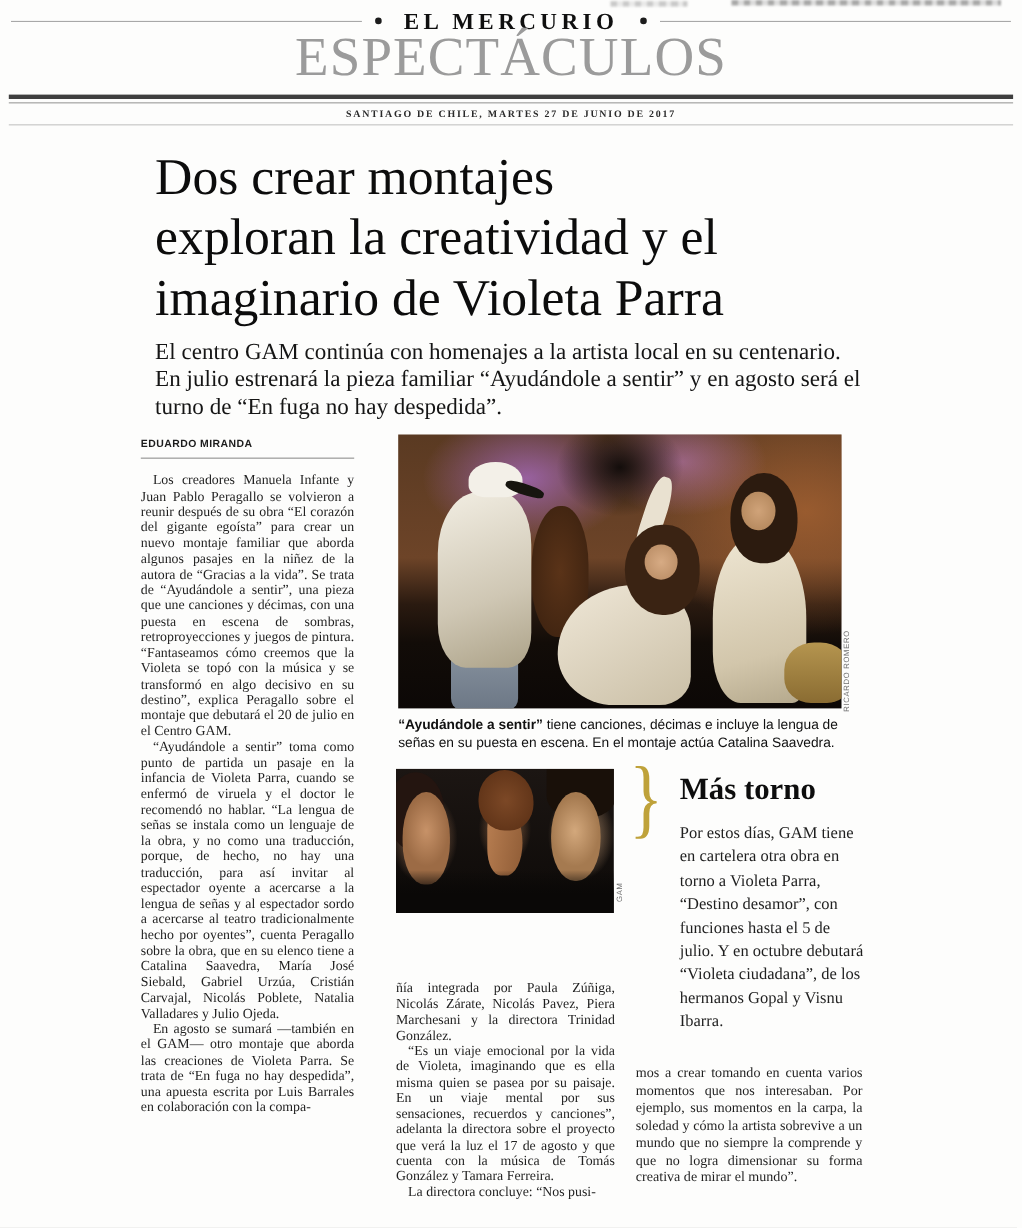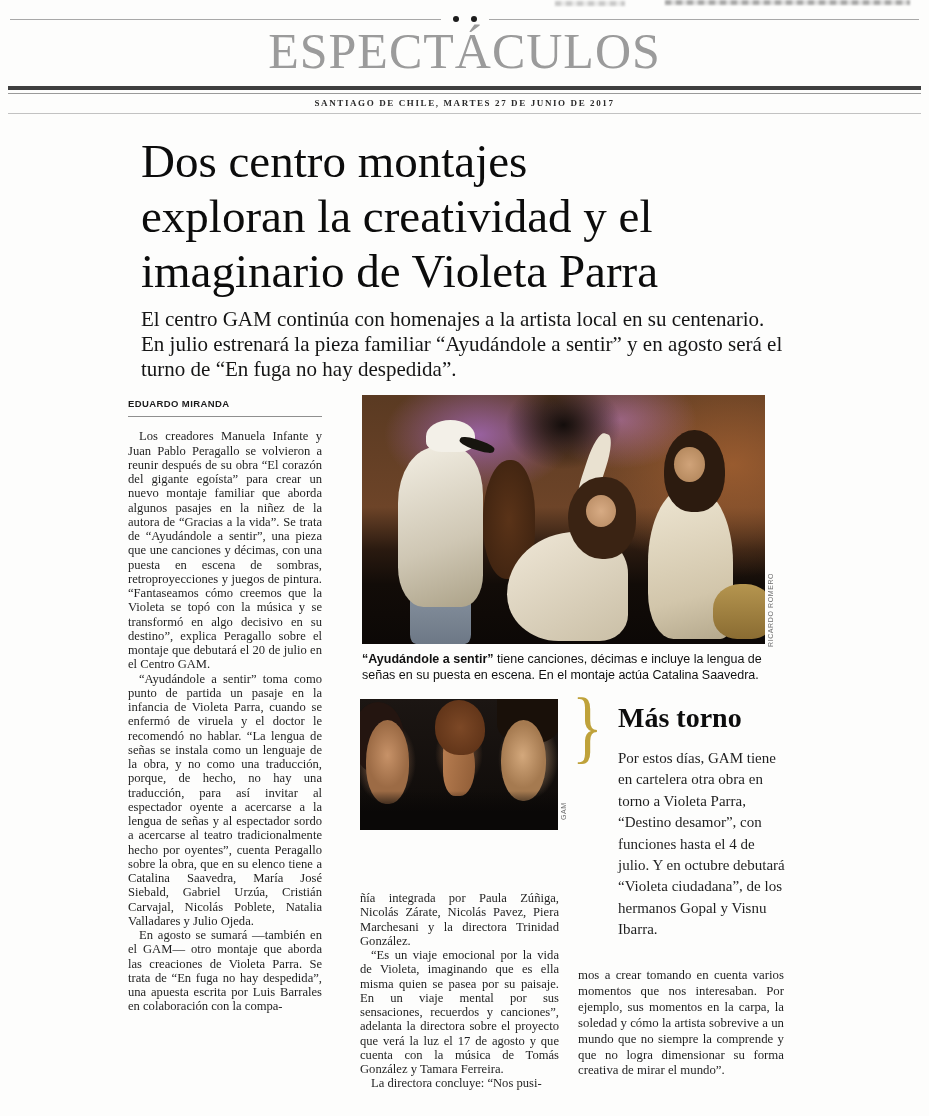--- a/index.html
+++ b/index.html
@@ -129,30 +129,31 @@
 <body>
 
 <div class="page">
 
   <div class="artifact a1"></div>
   <div class="artifact a2"></div>
 
   <div class="brand-row">
     <span class="brand-rule"></span>
     <span class="brand-dot"></span>
+    <span class="brand">EL MERCURIO</span>
     <span class="brand-dot"></span>
     <span class="brand-rule"></span>
   </div>
   <div class="section-title">ESPECTÁCULOS</div>
   <div class="double-rule"></div>
   <div class="dateline">SANTIAGO DE CHILE, MARTES 27 DE JUNIO DE 2017</div>
   <div class="rule-thin"></div>
 
   <h1 class="headline" style="margin:0">
-    <div>Dos centro montajes</div>
+    <div>Dos crear montajes</div>
     <div>exploran la creatividad y el</div>
     <div>imaginario de Violeta Parra</div>
   </h1>
   <div class="subhead">El centro GAM continúa con homenajes a la artista local en su centenario. En julio estrenará la pieza familiar “Ayudándole a sentir” y en agosto será el turno de “En fuga no hay despedida”.</div>
 
   <div class="col col1">
     <div class="byline">EDUARDO MIRANDA</div>
     <p>Los creadores Manuela Infante y Juan Pablo Peragallo se volvieron a reunir después de su obra “El corazón del gigante egoísta” para crear un nuevo montaje familiar que aborda algunos pasajes en la niñez de la autora de “Gracias a la vida”. Se trata de “Ayudándole a sentir”, una pieza que une canciones y décimas, con una puesta en escena de sombras, retroproyecciones y juegos de pintura. “Fantaseamos cómo creemos que la Violeta se topó con la música y se transformó en algo decisivo en su destino”, explica Peragallo sobre el montaje que debutará el 20 de julio en el Centro GAM.</p>
     <p>“Ayudándole a sentir” toma como punto de partida un pasaje en la infancia de Violeta Parra, cuando se enfermó de viruela y el doctor le recomendó no hablar. “La lengua de señas se instala como un lenguaje de la obra, y no como una traducción, porque, de hecho, no hay una traducción, para así invitar al espectador oyente a acercarse a la lengua de señas y al espectador sordo a acercarse al teatro tradicionalmente hecho por oyentes”, cuenta Peragallo sobre la obra, que en su elenco tiene a Catalina Saavedra, María José Siebald, Gabriel Urzúa, Cristián Carvajal, Nicolás Poblete, Natalia Valladares y Julio Ojeda.</p>
     <p>En agosto se sumará —también en el GAM— otro montaje que aborda las creaciones de Violeta Parra. Se trata de “En fuga no hay despedida”, una apuesta escrita por Luis Barrales en colaboración con la compa-</p>
@@ -189,20 +190,20 @@
 
   <div class="col col2">
     <p class="cont">ñía integrada por Paula Zúñiga, Nicolás Zárate, Nicolás Pavez, Piera Marchesani y la directora Trinidad González.</p>
     <p>“Es un viaje emocional por la vida de Violeta, imaginando que es ella misma quien se pasea por su paisaje. En un viaje mental por sus sensaciones, recuerdos y canciones”, adelanta la directora sobre el proyecto que verá la luz el 17 de agosto y que cuenta con la música de Tomás González y Tamara Ferreira.</p>
     <p>La directora concluye: “Nos pusi-</p>
   </div>
 
   <div class="sidebar">
     <div class="brace">}</div>
     <div class="sb-title">Más torno</div>
-    <div class="sb-body">Por estos días, GAM tiene en cartelera otra obra en torno a Violeta Parra, “Destino desamor”, con funciones hasta el 4 de julio. Y en octubre debutará “Violeta ciudadana”, de los hermanos Gopal y Visnu Ibarra.</div>
+    <div class="sb-body">Por estos días, GAM tiene en cartelera otra obra en torno a Violeta Parra, “Destino desamor”, con funciones hasta el 5 de julio. Y en octubre debutará “Violeta ciudadana”, de los hermanos Gopal y Visnu Ibarra.</div>
   </div>
 
   <div class="col col3">
     <p class="cont">mos a crear tomando en cuenta varios momentos que nos interesaban. Por ejemplo, sus momentos en la carpa, la soledad y cómo la artista sobrevive a un mundo que no siempre la comprende y que no logra dimensionar su forma creativa de mirar el mundo”.</p>
   </div>
 
 </div>
 
 </body></html>

